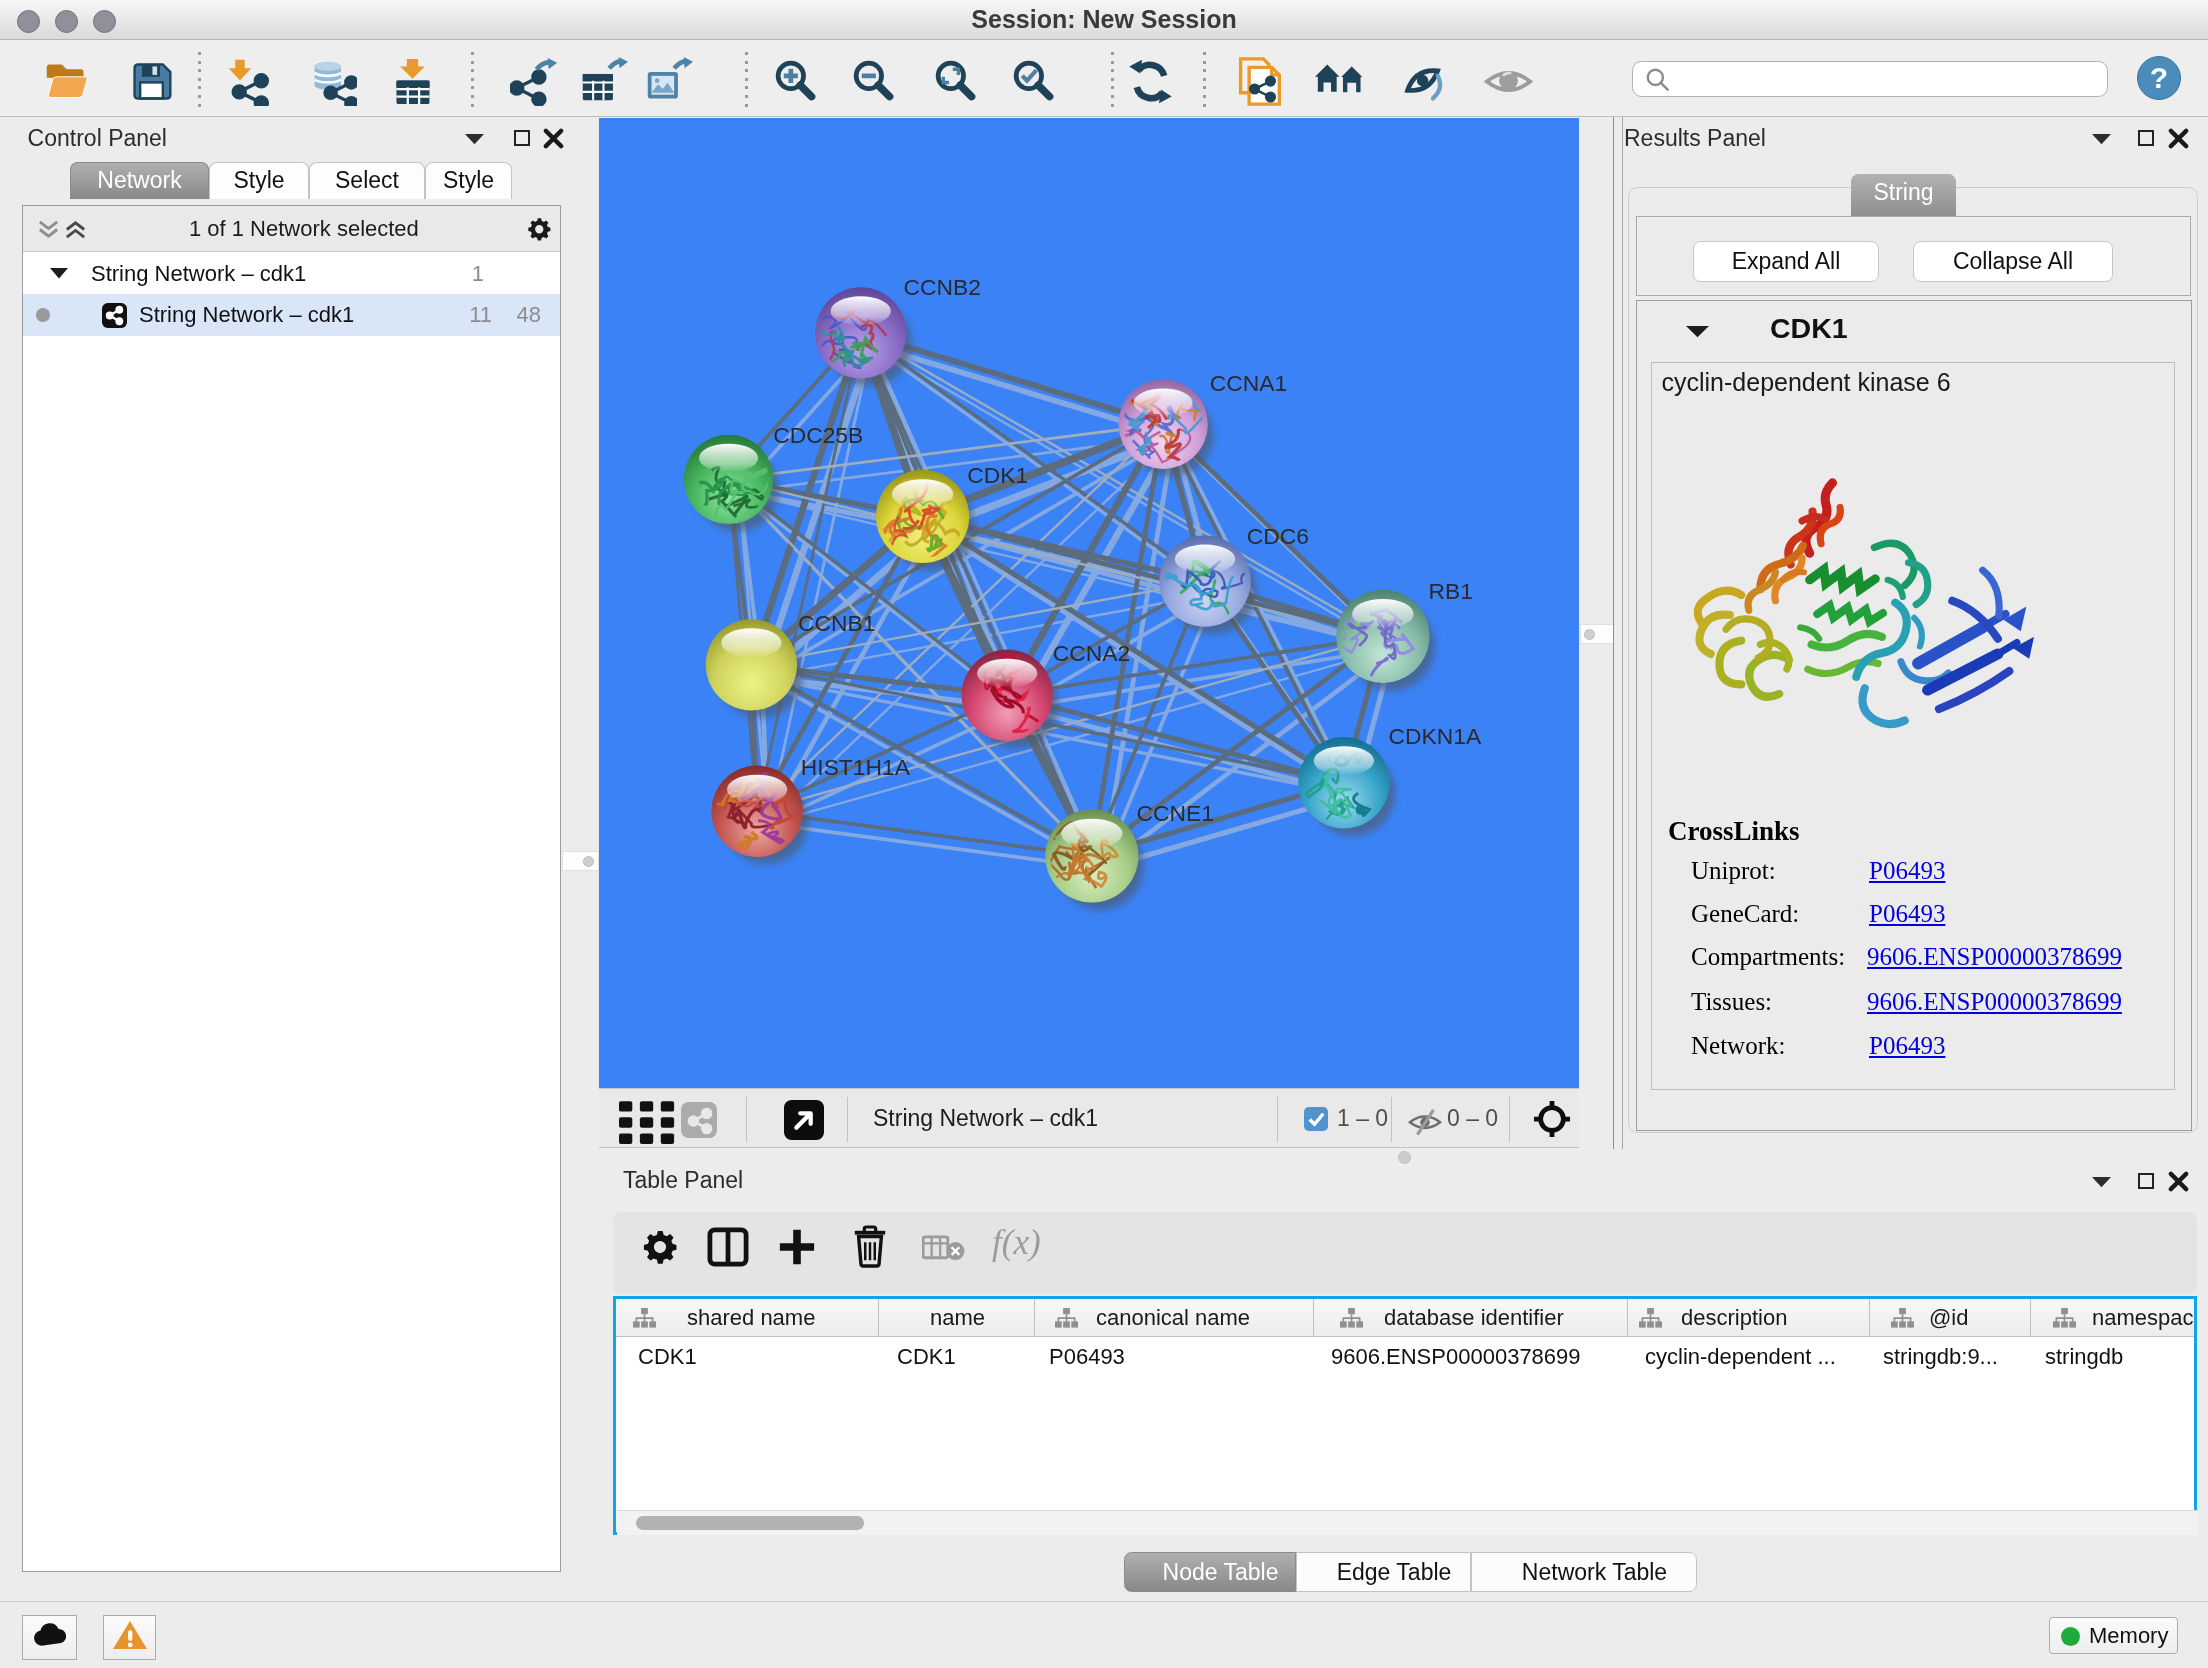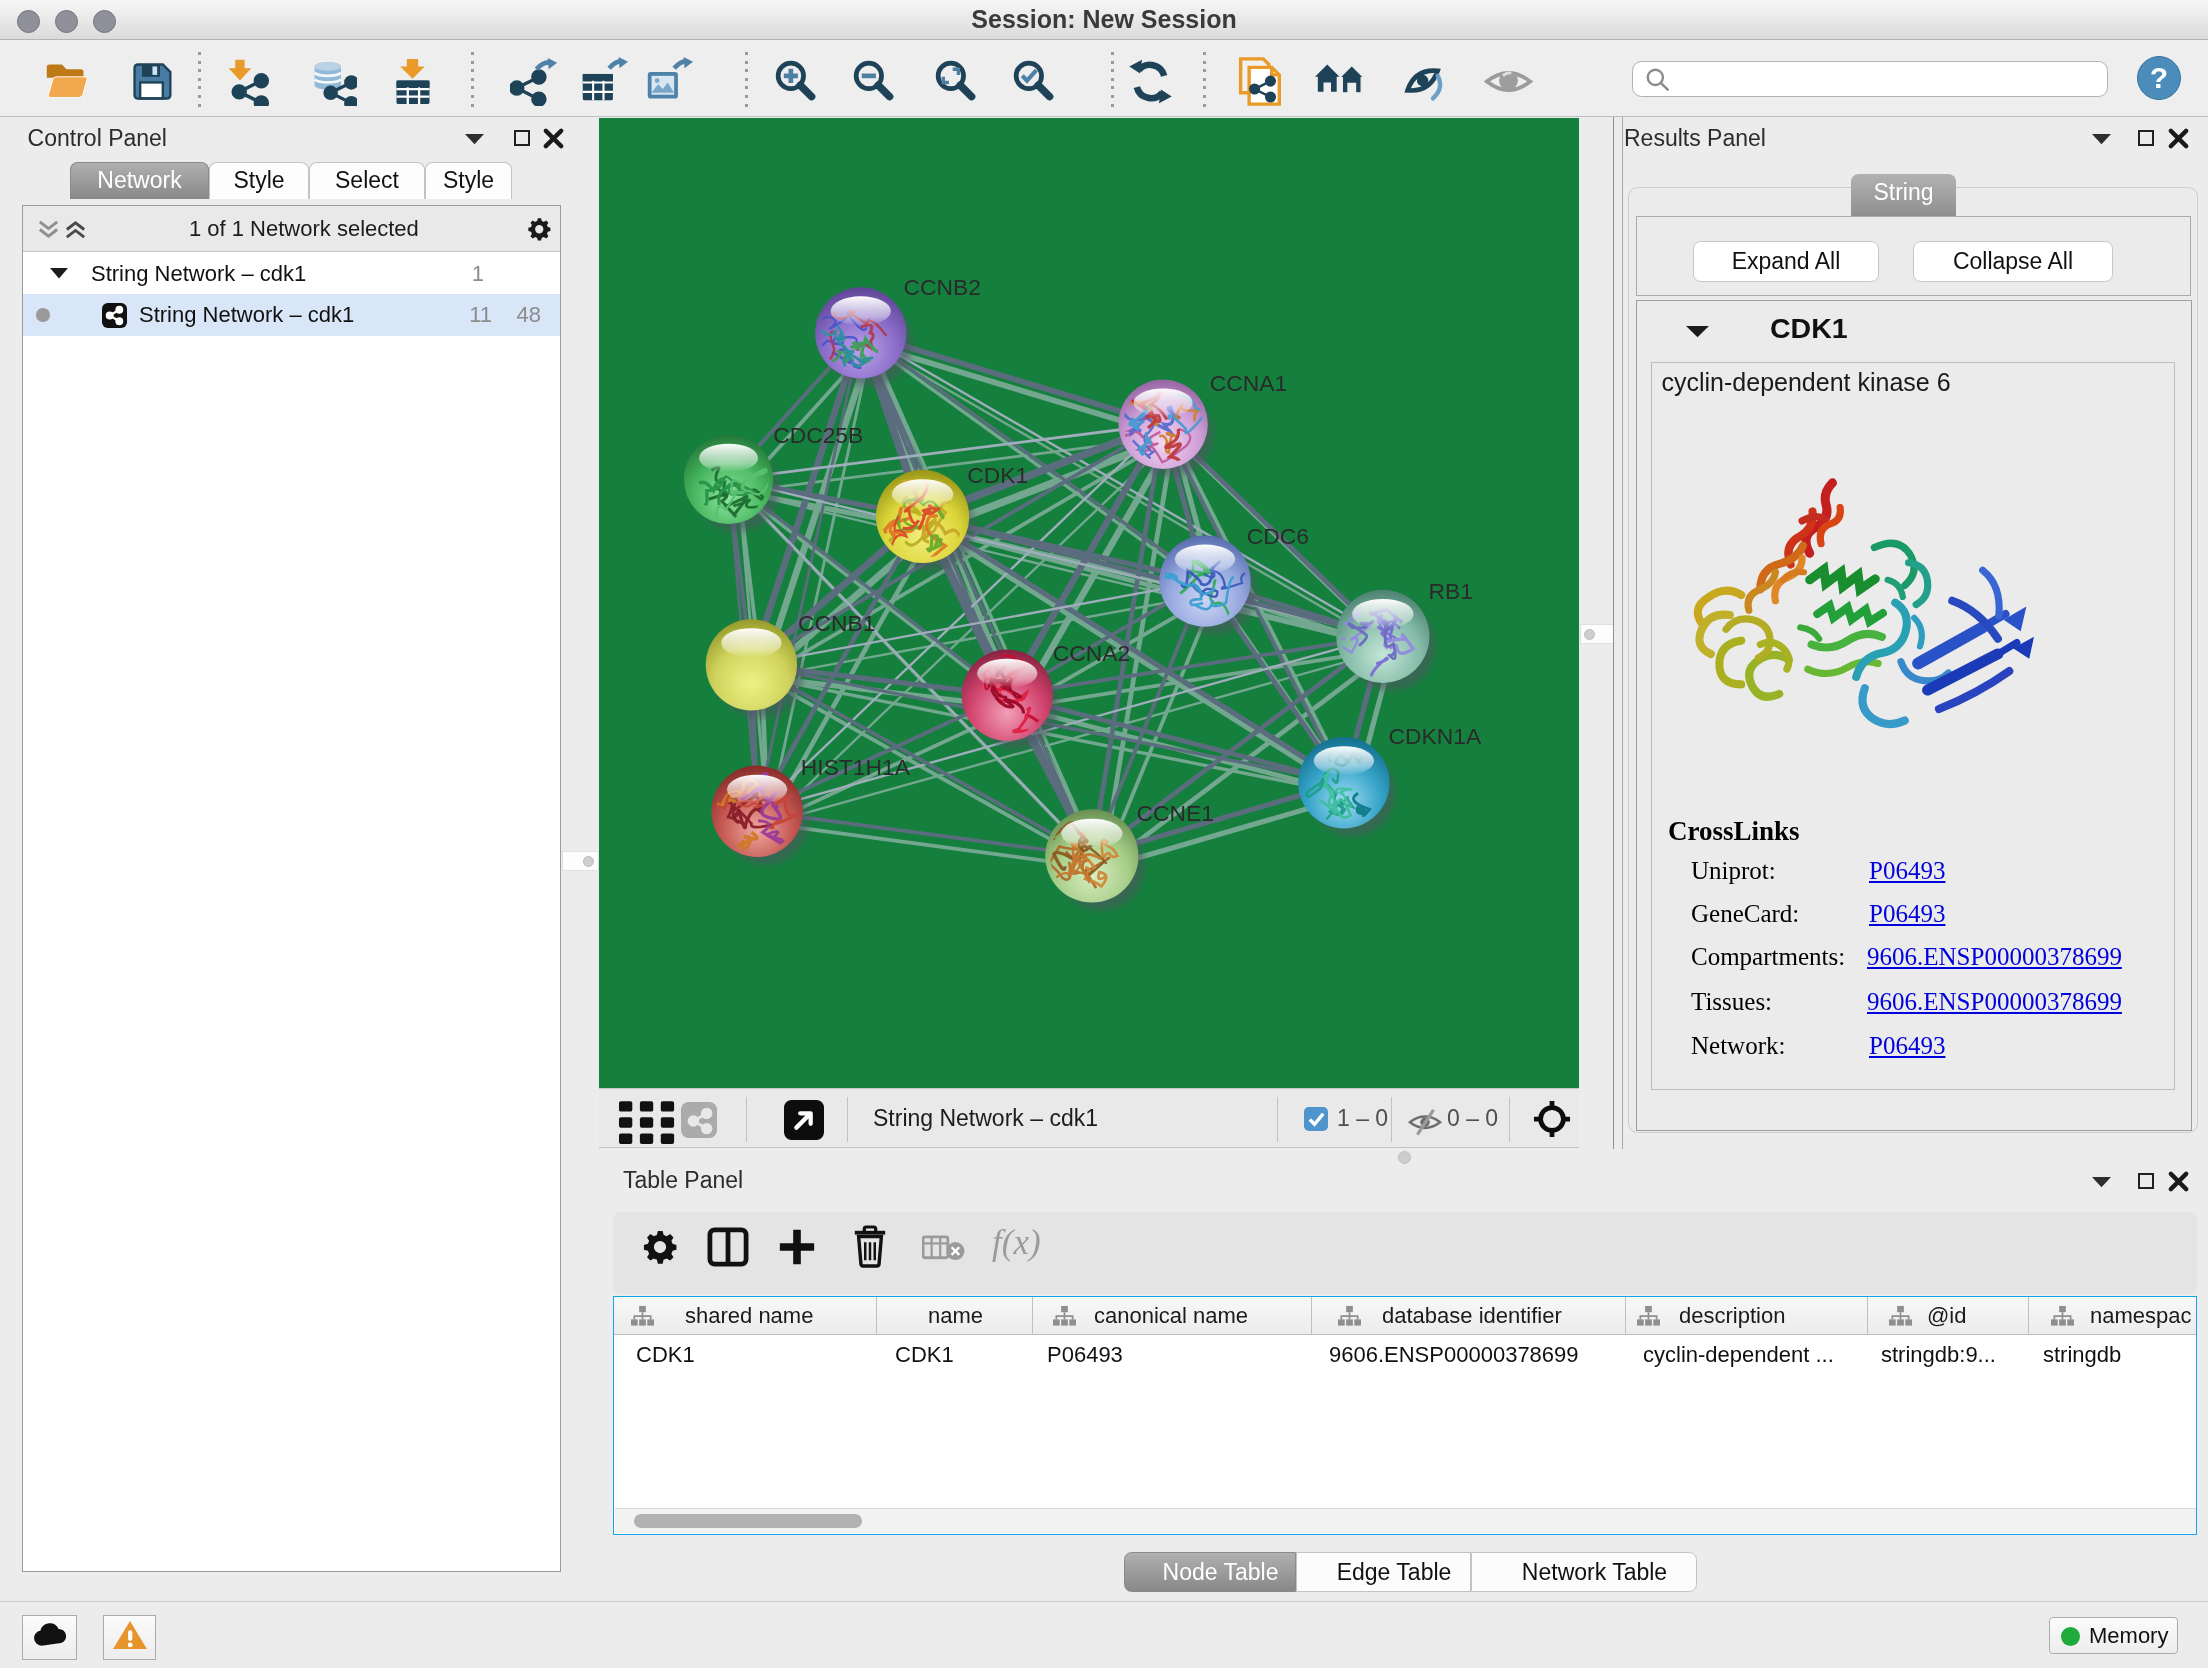--- a/index.html
+++ b/index.html
@@ -17,35 +17,35 @@
      background:repeating-linear-gradient(#9a9a9a 0 2.9px, transparent 2.9px 8.6px); }
   #searchbox { position:absolute; left:1632px; top:20px; width:476px; height:36px; background:#ffffff; border:1.9px solid #b2b2b2; border-radius:9.5px; }
   
   .ptitle { font-size:23px; color:#2c2c2c; }
   
   .tab { position:absolute; top:162px; height:37px; border:1px solid #c3c3c3; border-bottom:none; border-radius:7.6px 7.6px 0 0; background:#fdfdfd; color:#111; font-size:23px; text-align:center; line-height:35px; }
   .tabsel { background:linear-gradient(#b0b0b0,#888888); color:#fff; border-color:#8a8a8a; }
   #cp-list { position:absolute; left:22px; top:205px; width:539px; height:1367px; background:#ffffff; border:1px solid #9b9b9b; }
   #cp-head { position:absolute; left:0; top:0; width:100%; height:46px; background:#e9e9e9; border-bottom:1px solid #c6c6c6; }
   
-  #netview { position:absolute; left:599px; top:118px; width:980px; height:970px; background:#15803d; }
+  #netview { position:absolute; left:599px; top:118px; width:980px; height:970px; background:#3b82f6; }
   #netbar { position:absolute; left:599px; top:1088px; width:980px; height:60px; background:#e9e9e9; border-top:1px solid #c6c6c6; border-bottom:1px solid #c2c2c2; }
   .nbsep { position:absolute; top:7.6px; height:45px; width:1px; background:#c2c2c2; }
   
   #rp-border { position:absolute; left:1613px; top:117px; width:9.5px; height:1032px; background:#ececec; border-left:1.9px solid #8f8f8f; border-right:1px solid #a8a8a8; }
   #rp-outer { position:absolute; left:1628px; top:187px; width:570px; height:946px; background:#ebebeb; border:1px solid #cccccc; border-radius:9.5px; }
   #rp-expbox { position:absolute; left:1636px; top:216px; width:555px; height:80px; background:#ebebeb; border:1px solid #aaaaaa; }
   .rbtn { position:absolute; top:241px; height:41px; background:#ffffff; border:1px solid #c6c6c6; border-radius:7.6px; font-size:23px; text-align:center; line-height:39px; color:#111; }
   #rp-content { position:absolute; left:1636px; top:300px; width:556px; height:831px; background:#ebebeb; border:1px solid #9e9e9e; }
   #rp-inner { position:absolute; left:1651px; top:362px; width:524px; height:728px; background:#ebebeb; border:1px solid #bdbdbd; }
   .serif { font-family:"Liberation Serif", serif; }
   .xlink { color:#0000dd; text-decoration:underline; }
   
   #tp-toolbar { position:absolute; left:613px; top:1212px; width:1584px; height:82px; background:#e4e4e4; border-radius:7.6px; }
-  #tp-table { position:absolute; left:613px; top:1296px; width:1584px; height:239px; background:#ffffff; border:1px solid #0ea5e9; }
+  #tp-table { position:absolute; left:613px; top:1296px; width:1584px; height:239px; background:#ffffff; border:3px solid #0ea5e9; }
   #tp-header { position:absolute; left:0; top:0; width:100%; height:38px; background:linear-gradient(#f8f8f8,#ececec); border-bottom:1px solid #c0c0c0; }
   .colsep { position:absolute; top:0; height:38px; width:1px; background:#c0c0c0; }
   .hcell { position:absolute; top:0; height:38px; font-size:22px; color:#1a1a1a; line-height:38px; }
   .tcell { position:absolute; top:1px; height:36px; font-size:22px; color:#111; line-height:36px; }
   
   .btab { position:absolute; top:1552px; height:40px; background:#fcfcfc; border:1px solid #c3c3c3; font-size:23px; text-align:center; line-height:38px; color:#111;padding-left:21px; }
   
   #statusline { position:absolute; left:0; top:1601px; width:2208px; height:1px; background:#c9c9c9; }
   .sbtn { position:absolute; top:1615px; height:45px; background:linear-gradient(#fbfbfb,#ededed); border:1.4px solid #ababab; }
 </style>

